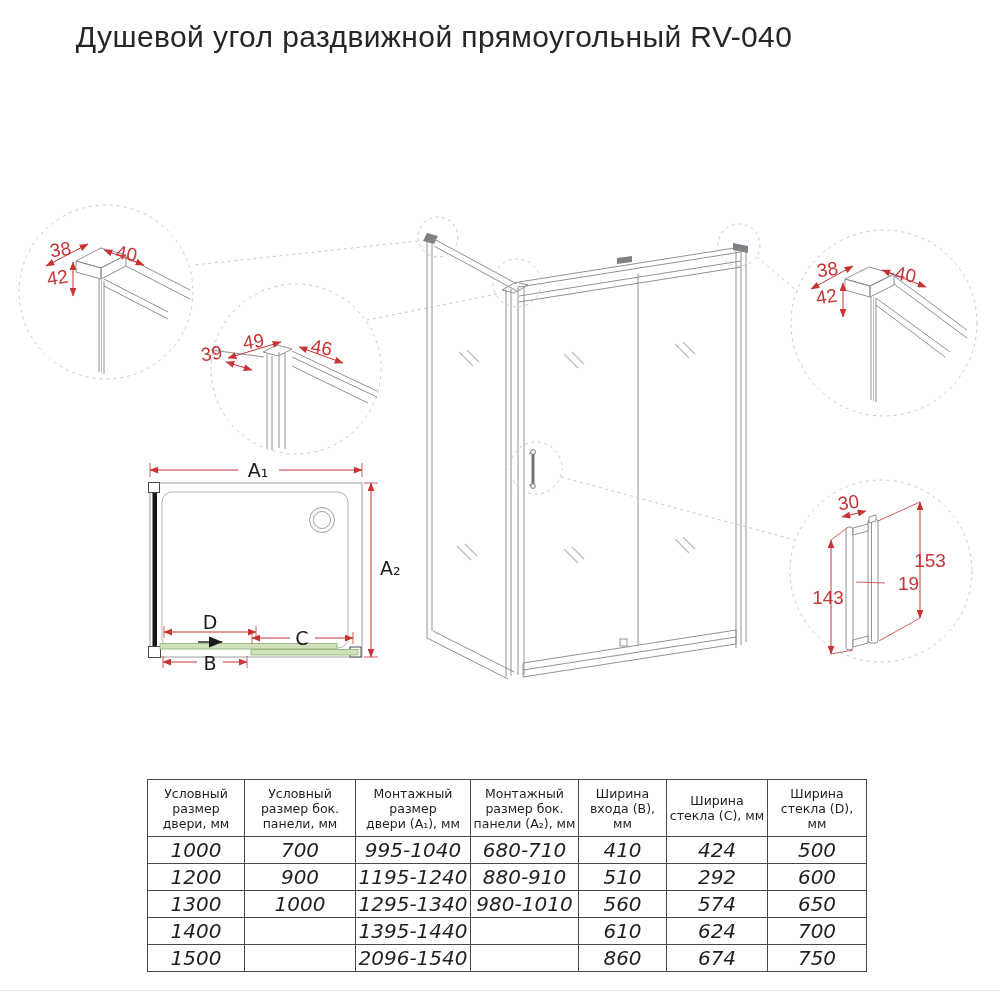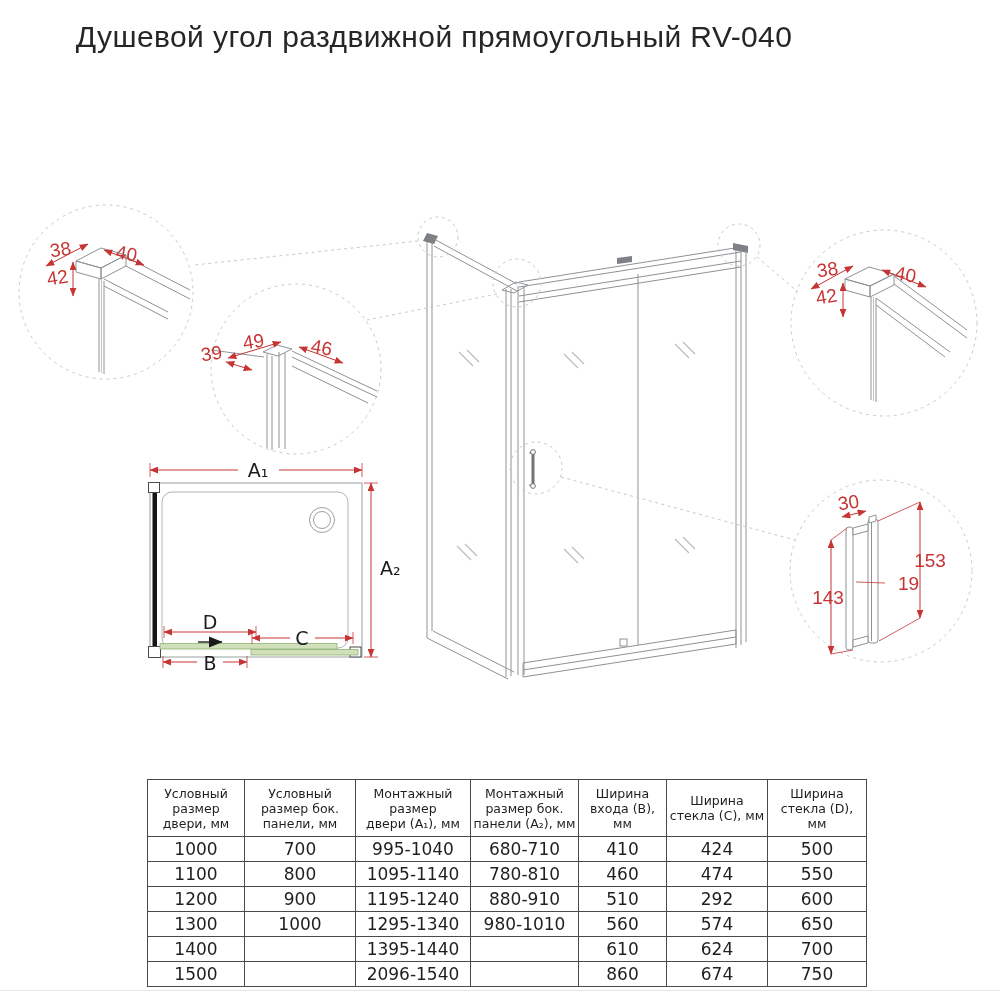--- a/index.html
+++ b/index.html
@@ -22,21 +22,21 @@
     padding-left:29px;
   }
   table.spec th,table.spec td{
     border:1px solid #4a4a4a;text-align:center;vertical-align:middle;padding:1px 2px;
   }
   table.spec th{
     font-weight:400;font-size:12.5px;line-height:1.2;white-space:pre-line;height:54px;
     font-family:"DejaVu Sans",sans-serif;
   }
   table.spec td{
-    font-size:17px;height:22px;font-family:"DejaVu Sans",sans-serif;
+    font-size:20px;height:22px;font-family:"DejaVu Sans",sans-serif;font-style:italic;
   }
   .bottom-rule{position:absolute;left:0;top:990px;width:1000px;height:1px;background:#e6e6e6;}
 </style>
 </head>
 <body>
 
 <div class="title">
   <div>Душевой угол раздвижной прямоугольный RV-040</div>
 </div>
 
@@ -302,29 +302,20 @@
       <tr>
         <td>1000</td>
         <td>700</td>
         <td>995-1040</td>
         <td>680-710</td>
         <td>410</td>
         <td>424</td>
         <td>500</td>
       </tr>
       <tr>
-        <td>1100</td>
-        <td>800</td>
-        <td>1095-1140</td>
-        <td>780-810</td>
-        <td>460</td>
-        <td>474</td>
-        <td>550</td>
-      </tr>
-      <tr>
         <td>1200</td>
         <td>900</td>
         <td>1195-1240</td>
         <td>880-910</td>
         <td>510</td>
         <td>292</td>
         <td>600</td>
       </tr>
       <tr>
         <td>1300</td>

